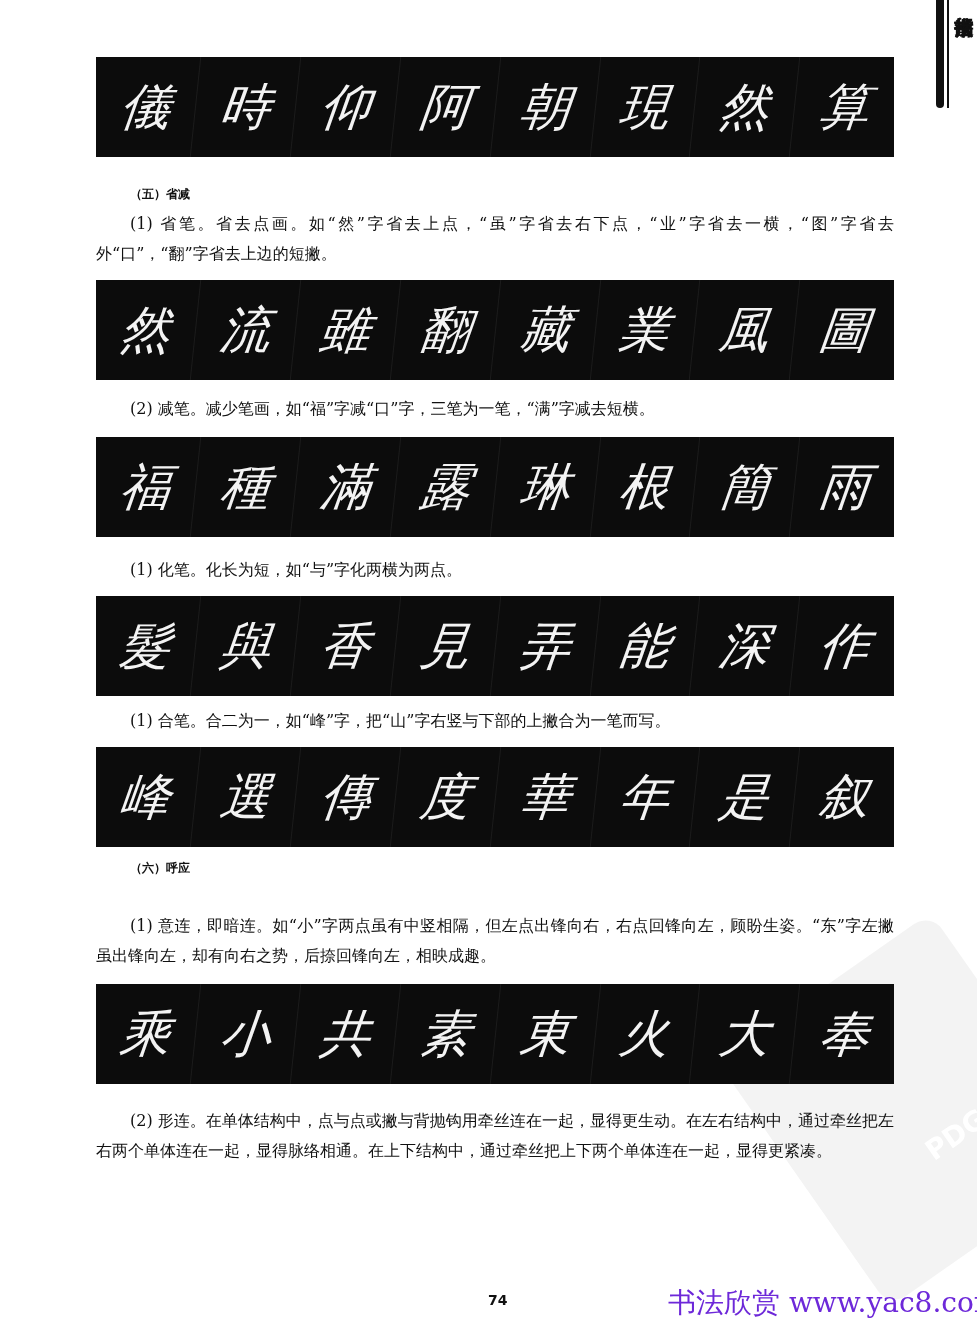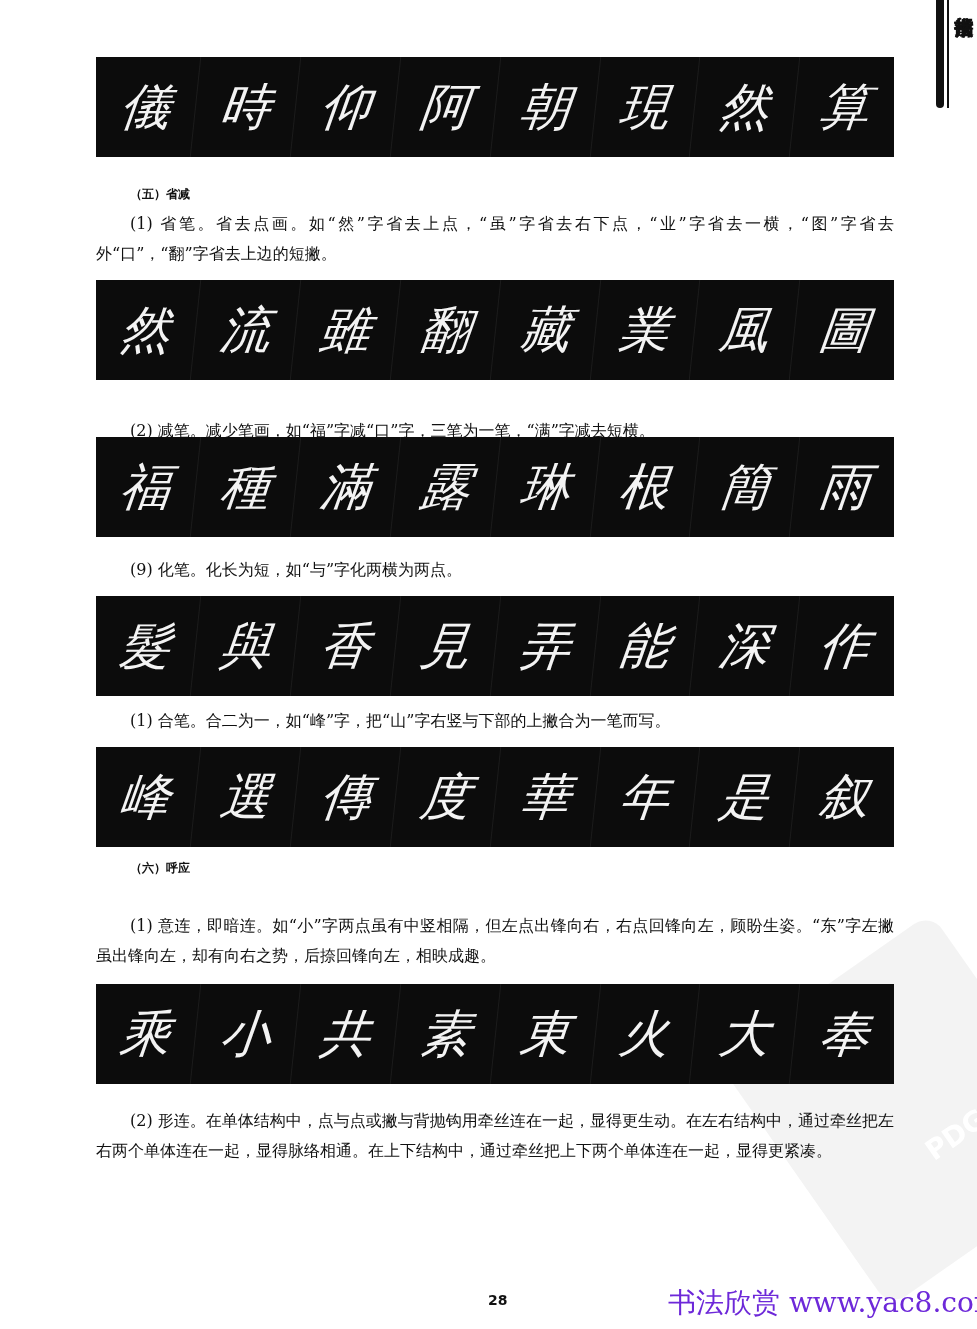--- a/index.html
+++ b/index.html
@@ -54,34 +54,34 @@
   <div class="cell">然</div>
   <div class="cell">流</div>
   <div class="cell">雖</div>
   <div class="cell">翻</div>
   <div class="cell">藏</div>
   <div class="cell">業</div>
   <div class="cell">風</div>
   <div class="cell">圖</div>
 </div>
 
-<div class="para" style="top:416px; text-indent:34px">(2) 减笔。减少笔画，如“福”字减“口”字，三笔为一笔，“满”字减去短横。</div>
+<div class="para" style="top:394px; text-indent:34px">(2) 减笔。减少笔画，如“福”字减“口”字，三笔为一笔，“满”字减去短横。</div>
 
 <div class="strip" style="top:437px">
   <div class="cell">福</div>
   <div class="cell">種</div>
   <div class="cell">滿</div>
   <div class="cell">露</div>
   <div class="cell">琳</div>
   <div class="cell">根</div>
   <div class="cell">簡</div>
   <div class="cell">雨</div>
 </div>
 
-<div class="para" style="top:555px; text-indent:34px">(9) 化笔。化长为短，如“与”字化两横为两点。</div>
+<div class="para" style="top:555px; text-indent:34px">(1) 化笔。化长为短，如“与”字化两横为两点。</div>
 
 <div class="strip" style="top:596px">
   <div class="cell">髮</div>
   <div class="cell">與</div>
   <div class="cell">香</div>
   <div class="cell">見</div>
   <div class="cell">弄</div>
   <div class="cell">能</div>
   <div class="cell">深</div>
   <div class="cell">作</div>
@@ -109,14 +109,14 @@
   <div class="cell">共</div>
   <div class="cell">素</div>
   <div class="cell">東</div>
   <div class="cell">火</div>
   <div class="cell">大</div>
   <div class="cell">奉</div>
 </div>
 
 <div class="para" style="top:1106px; text-indent:34px">(2) 形连。在单体结构中，点与点或撇与背抛钩用牵丝连在一起，显得更生动。在左右结构中，通过牵丝把左右两个单体连在一起，显得脉络相通。在上下结构中，通过牵丝把上下两个单体连在一起，显得更紧凑。</div>
 
-<div class="page-num">28</div>
+<div class="page-num">74</div>
 <div class="site">书法欣赏 www.yac8.com</div>
 
 </body></html>

